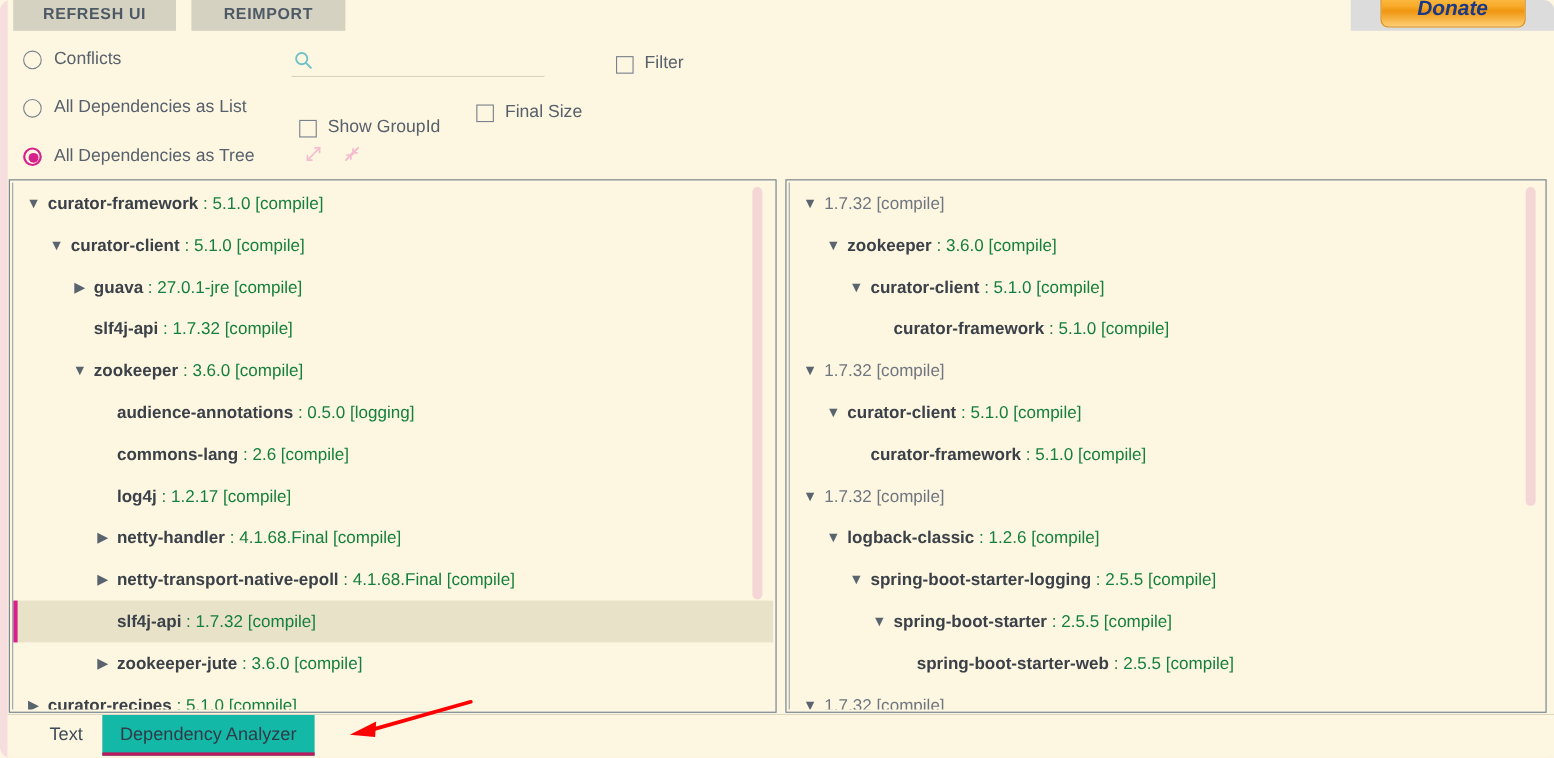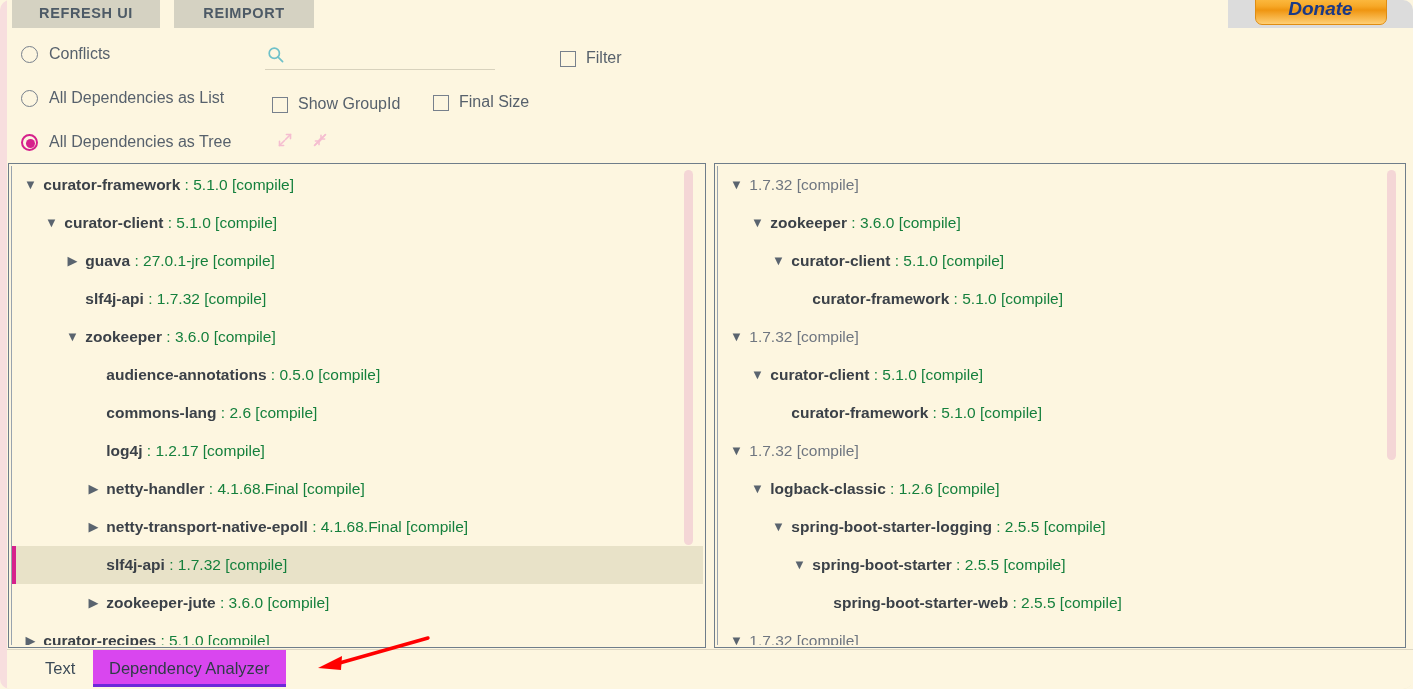--- a/index.html
+++ b/index.html
@@ -85,21 +85,21 @@
   .radio.checked::after {
     content: ""; position: absolute;
     left: 3px; top: 3px; width: 9px; height: 9px;
     border-radius: 50%; background: #d6218c;
   }
   .opt-label {
     color: #57616c; font-size: 16px; white-space: nowrap; cursor: pointer;
   }
 
   .cb-row { position: absolute; display: flex; align-items: flex-end; height: 26px; }
-  #row-groupid  { left: 265px; top: 59px; }
+  #row-groupid  { left: 265px; top: 71px; }
   #row-showsize { left: 426px; top: 57px; }
   #row-filter   { left: 553px; top: 13px; }
 
   .checkbox {
     width: 16px; height: 16px;
     border: 1.6px solid #77808c; background: #fdf6e0;
     margin-right: 10px; flex: none; cursor: pointer;
   }
 
   
@@ -178,22 +178,22 @@
     border-top: 1px solid #ddd7c3;
   }
   .tab {
     position: absolute; top: 0; height: 37px; line-height: 37px;
     padding: 0 16px; font-size: 16.5px; color: #3c4b58;
     cursor: pointer; white-space: nowrap;
     font-family: "Liberation Sans", sans-serif;
   }
   #tab-text { left: 22px; }
   #tab-dep {
-    left: 86px; background: #d946ef; color: #2f3c47;
-    border-bottom: 3px solid #6d28d9;
+    left: 86px; background: #14b8a6; color: #2f3c47;
+    border-bottom: 3px solid #be185d;
   }
   .tab-underline-bg {
     position: absolute; left: 7px; bottom: 0; right: 0; height: 4px;
     background: #efe8d3;
   }
 
   
   .annot-arrow { position: absolute; left: 300px; top: 622px; width: 140px; height: 60px; pointer-events: none; }
 </style>
 </head>
@@ -282,21 +282,21 @@
   </div>
 
   <div class="panel" id="panel-left">
     <div class="panel-inner">
       <div class="tree" id="left-tree">
           <div class="tree-row"><span style="display:inline-block;width:10px"></span><span class="twisty">▼</span> <span class="artifact">curator-framework</span><span class="ver"> : 5.1.0 [compile]</span></div>
           <div class="tree-row"><span style="display:inline-block;width:31px"></span><span class="twisty">▼</span> <span class="artifact">curator-client</span><span class="ver"> : 5.1.0 [compile]</span></div>
           <div class="tree-row"><span style="display:inline-block;width:52px"></span><span class="twisty">▶</span> <span class="artifact">guava</span><span class="ver"> : 27.0.1-jre [compile]</span></div>
           <div class="tree-row"><span style="display:inline-block;width:52px"></span><span class="twisty none">▶</span> <span class="artifact">slf4j-api</span><span class="ver"> : 1.7.32 [compile]</span></div>
           <div class="tree-row"><span style="display:inline-block;width:52px"></span><span class="twisty">▼</span> <span class="artifact">zookeeper</span><span class="ver"> : 3.6.0 [compile]</span></div>
-          <div class="tree-row"><span style="display:inline-block;width:73px"></span><span class="twisty none">▶</span> <span class="artifact">audience-annotations</span><span class="ver"> : 0.5.0 [compile]</span></div>
+          <div class="tree-row"><span style="display:inline-block;width:73px"></span><span class="twisty none">▶</span> <span class="artifact">audience-annotations</span><span class="ver"> : 0.5.0 [logging]</span></div>
           <div class="tree-row"><span style="display:inline-block;width:73px"></span><span class="twisty none">▶</span> <span class="artifact">commons-lang</span><span class="ver"> : 2.6 [compile]</span></div>
           <div class="tree-row"><span style="display:inline-block;width:73px"></span><span class="twisty none">▶</span> <span class="artifact">log4j</span><span class="ver"> : 1.2.17 [compile]</span></div>
           <div class="tree-row"><span style="display:inline-block;width:73px"></span><span class="twisty">▶</span> <span class="artifact">netty-handler</span><span class="ver"> : 4.1.68.Final [compile]</span></div>
           <div class="tree-row"><span style="display:inline-block;width:73px"></span><span class="twisty">▶</span> <span class="artifact">netty-transport-native-epoll</span><span class="ver"> : 4.1.68.Final [compile]</span></div>
           <div class="tree-row selected"><span style="display:inline-block;width:73px"></span><span class="twisty none">▶</span> <span class="artifact">slf4j-api</span><span class="ver"> : 1.7.32 [compile]</span></div>
           <div class="tree-row"><span style="display:inline-block;width:73px"></span><span class="twisty">▶</span> <span class="artifact">zookeeper-jute</span><span class="ver"> : 3.6.0 [compile]</span></div>
           <div class="tree-row"><span style="display:inline-block;width:10px"></span><span class="twisty">▶</span> <span class="artifact">curator-recipes</span><span class="ver"> : 5.1.0 [compile]</span></div>
         </div>
       <div class="vscroll" id="scroll-left"></div>
     </div>

